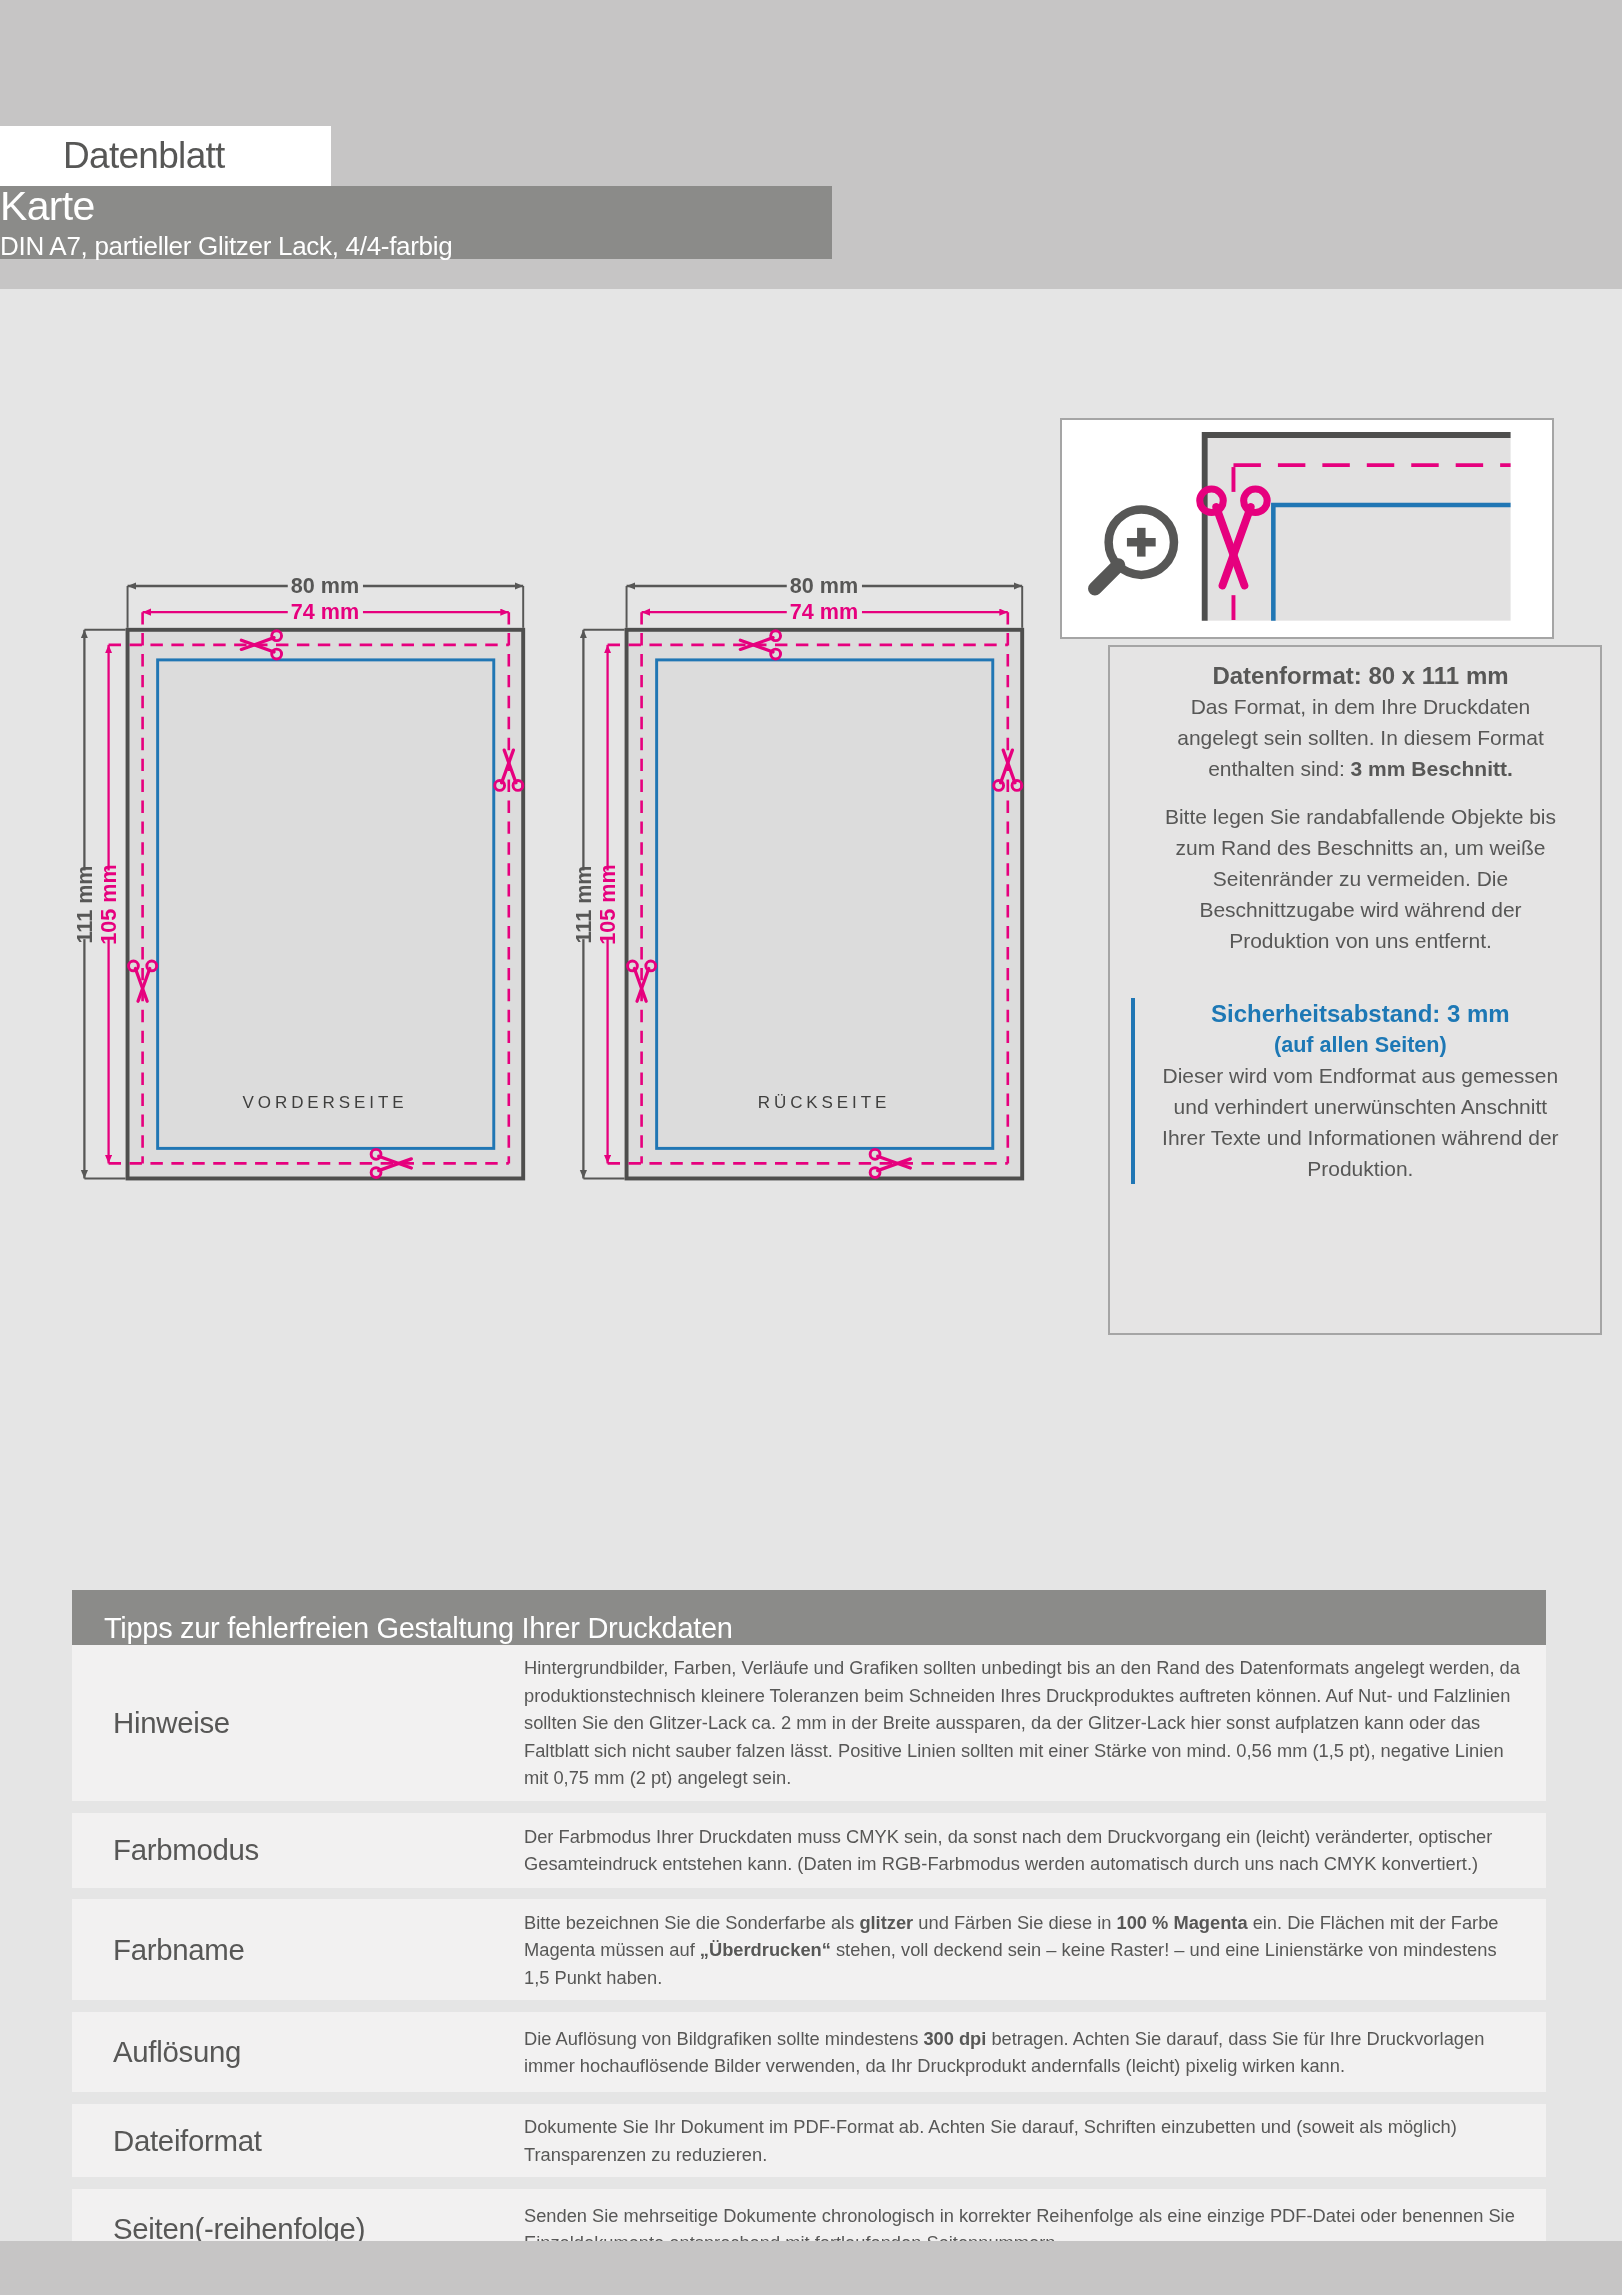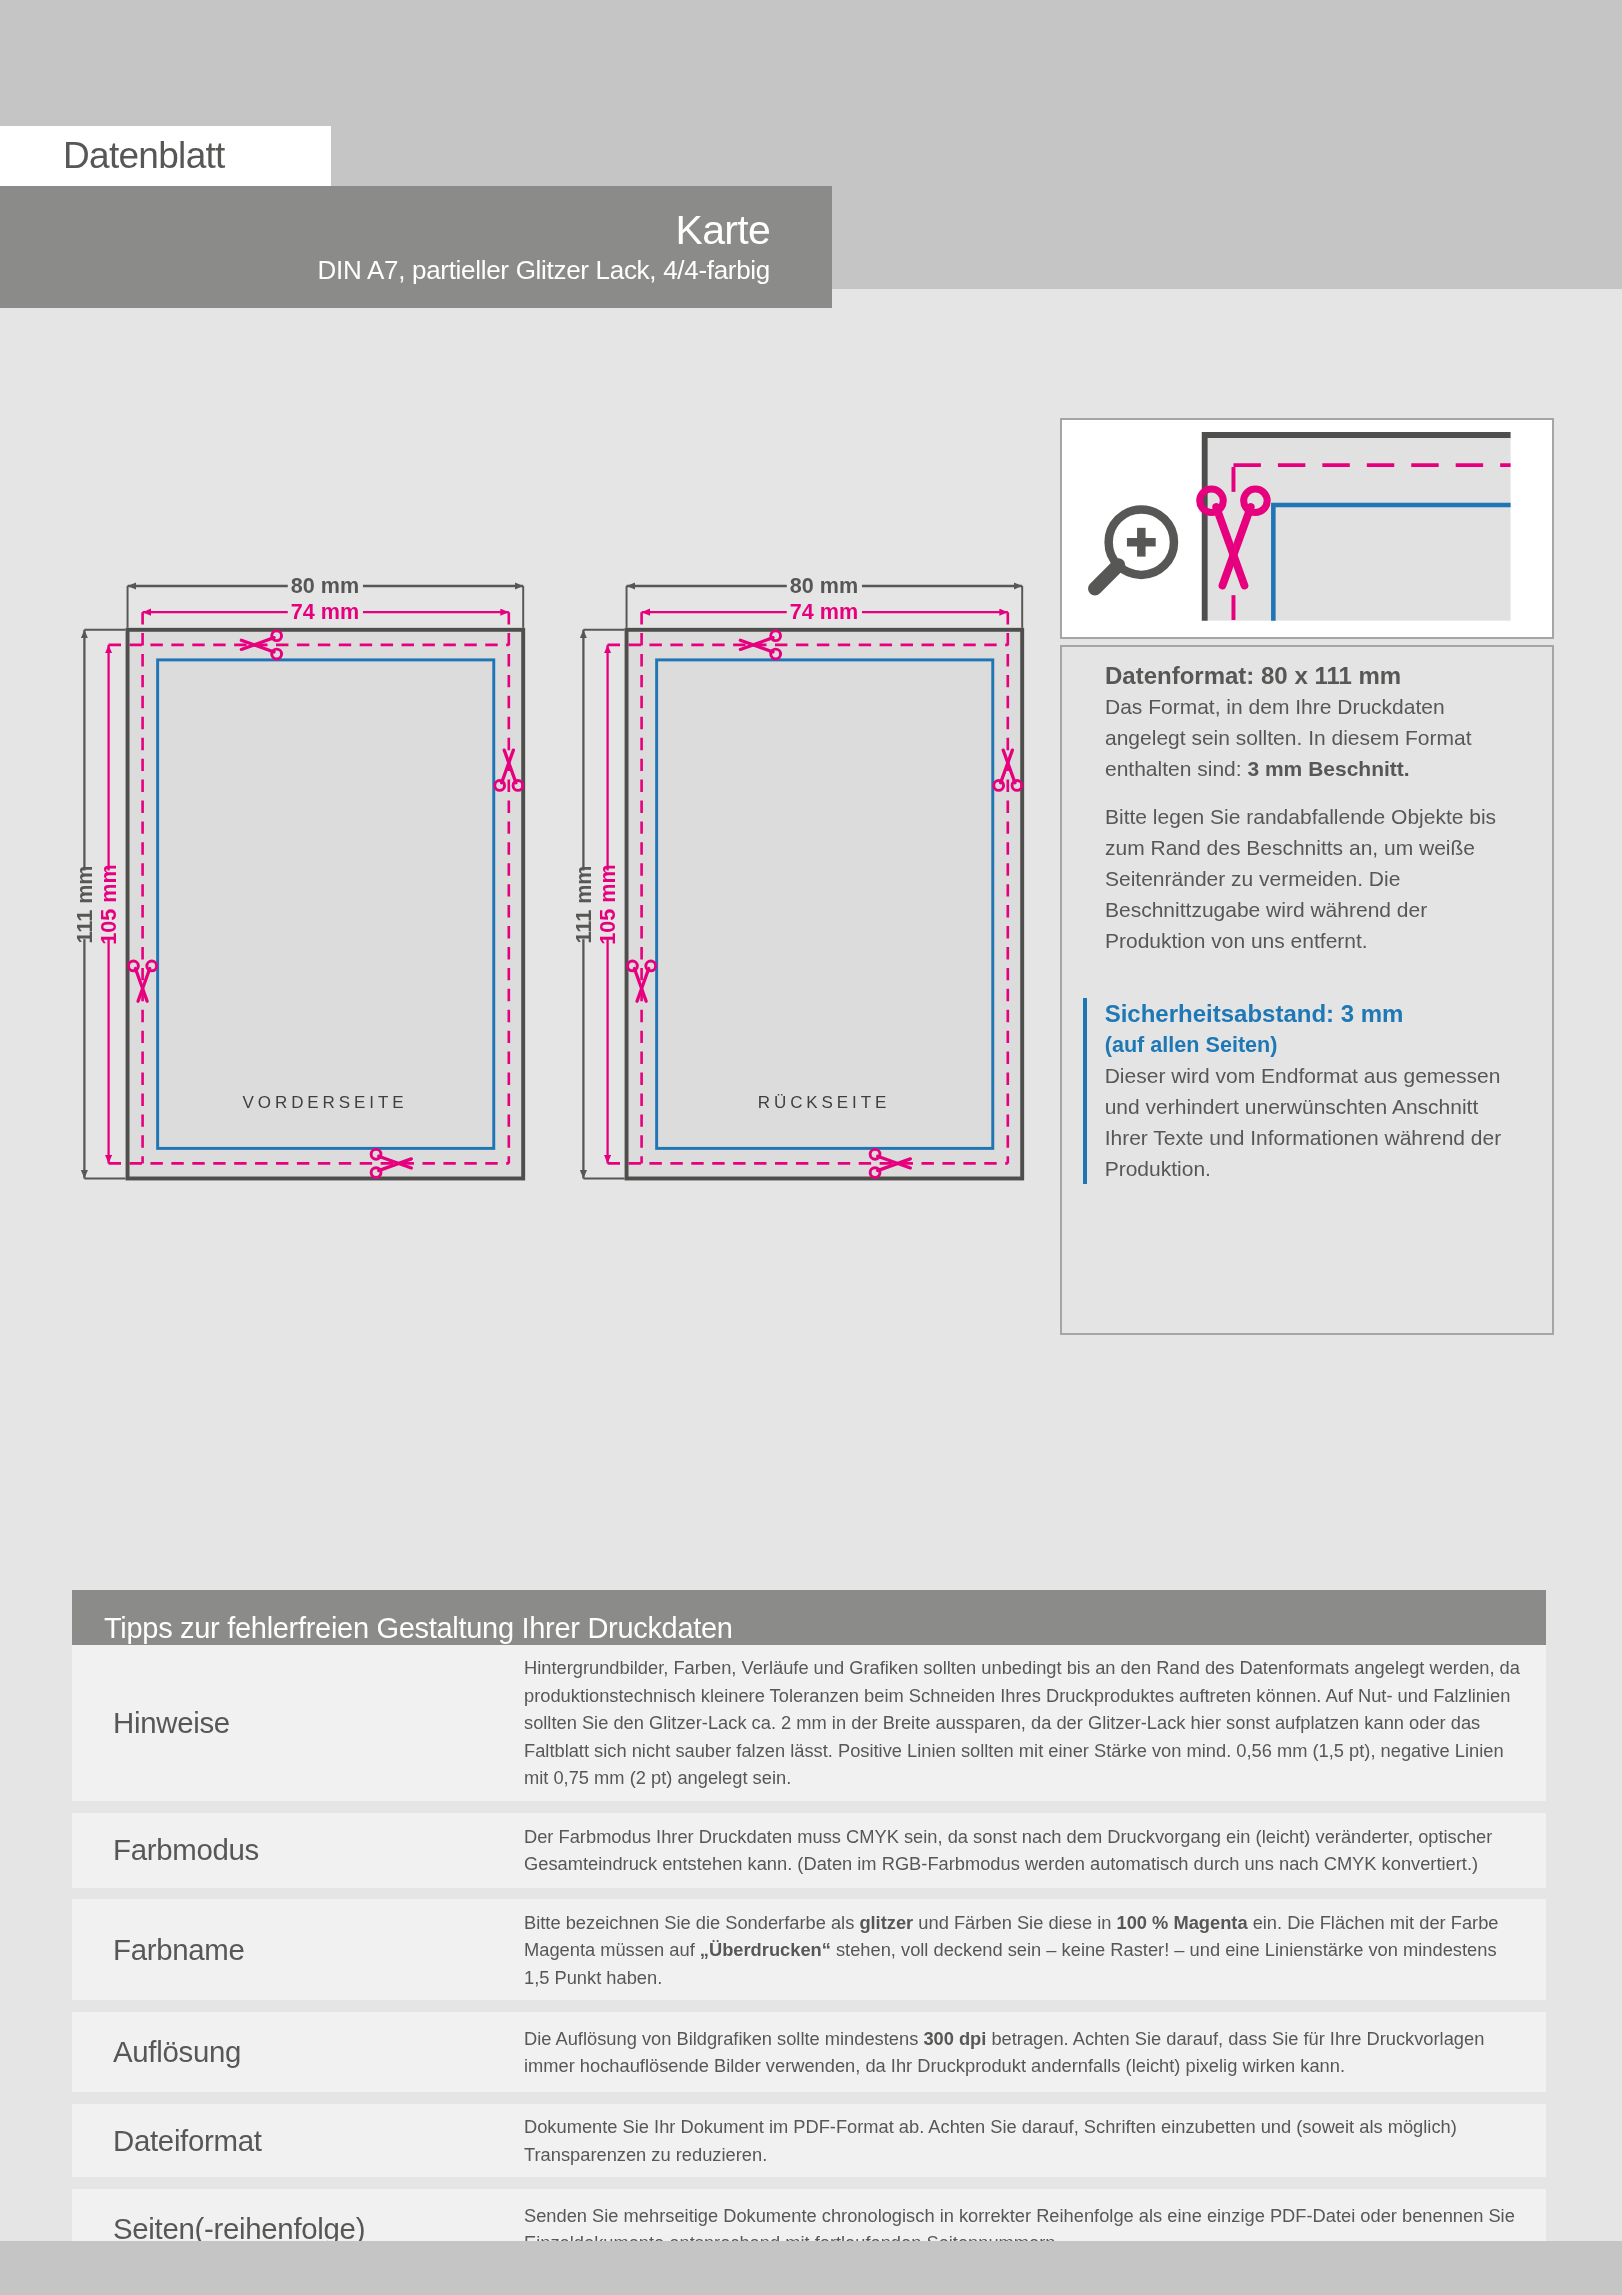--- a/index.html
+++ b/index.html
@@ -4,44 +4,44 @@
 <style>
   html,body{margin:0;padding:0;background:#ffffff;}
   .page{position:relative;width:1623px;height:2295px;background:#e5e5e5;overflow:hidden;
         font-family:"Liberation Sans","DejaVu Sans",sans-serif;color:#575756;}
 
   
   .top-band{position:absolute;left:0;top:0;width:1623px;height:289px;background:#c6c5c5;}
   .datenblatt-box{position:absolute;left:0;top:126px;width:331px;height:60px;background:#ffffff;
         display:flex;align-items:center;padding-left:63px;box-sizing:border-box;}
   .datenblatt-box span{font-size:37px;letter-spacing:-0.7px;color:#575756;}
-  .product-band{position:absolute;left:0;top:186px;width:832px;height:122px;background:#8b8b89;
-        color:#ffffff;display:flex;flex-direction:column;justify-content:center;align-items:flex-end;
+  .product-band{position:absolute;left:0;top:186px;width:832px;height:73px;background:#8b8b89;
+        color:#ffffff;display:flex;flex-direction:column;justify-content:center;align-items:flex-start;
         padding-right:62px;box-sizing:border-box;}
   .product-name{font-size:41px;line-height:47px;letter-spacing:-0.7px;}
   .product-subtitle{font-size:26px;line-height:33px;letter-spacing:-0.3px;}
 
   
   .card-svg{position:absolute;top:563px;}
   #card-front{left:36px;} #card-back{left:535px;}
   .cardrect{fill:#dcdcdc;stroke:#4e4e4d;stroke-width:6;}
   .extline{stroke:#575756;stroke-width:3;}
   .dimline{stroke:#575756;stroke-width:3.5;}
   .dimline-m{stroke:#e6007e;stroke-width:3.5;}
   .trimline{stroke:#e6007e;stroke-width:4;stroke-dasharray:19 13;fill:none;}
   .safebox{stroke:#2076b4;stroke-width:4.5;fill:none;}
   .dimtext{fill:#575756;font-size:33px;font-weight:bold;}
   .dimtext-m{fill:#e6007e;font-size:33px;font-weight:bold;}
   .sidelabel{fill:#3f3f3e;font-size:26px;letter-spacing:6px;}
 
   
   .detail-top{position:absolute;left:1060px;top:418px;width:494px;height:221px;background:#ffffff;
         border:2px solid #a5a5a5;box-sizing:border-box;}
-  .info-box{position:absolute;left:1060px;top:645px;width:494px;height:690px;background:#e5e4e4;
-        border:2px solid #a5a5a5;box-sizing:border-box;padding:13px 32px 0 21px;}
+  .info-box{position:absolute;left:1108px;top:645px;width:494px;height:690px;background:#e5e4e4;
+        border:2px solid #a5a5a5;box-sizing:border-box;padding:13px 32px 0 21px;text-align:center;}
   .ib-heading{font-size:24px;font-weight:bold;line-height:31px;}
   .ib-sub{font-size:21.6px;font-weight:bold;line-height:31px;}
   .ib-text{font-size:21px;line-height:31px;margin:0;}
   .c-dark{color:#575756;} .c-magenta{color:#e6007e;} .c-blue{color:#1d78b5;}
   .ml{margin-left:22px;}
   .ib-note{margin:17px 0 0 22px;}
   .block-end{margin:33px 0 0 0;border-left:3.9px dashed #e6007e;padding-left:18.3px;}
   .block-safe{margin:42px 0 0 0;border-left:4.6px solid #2076b4;padding-left:17.7px;}
 
   

